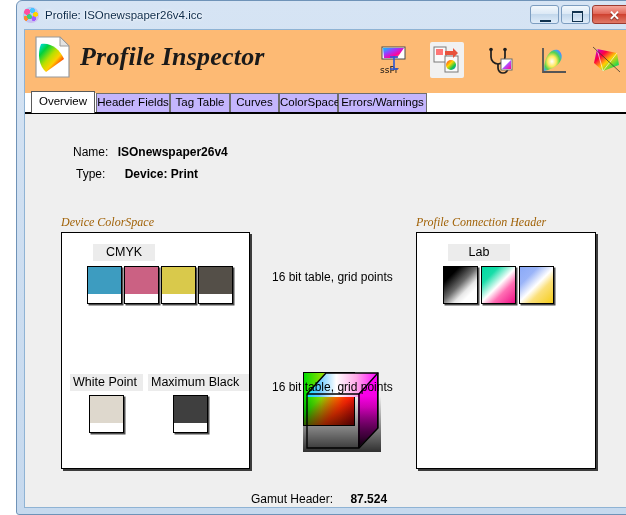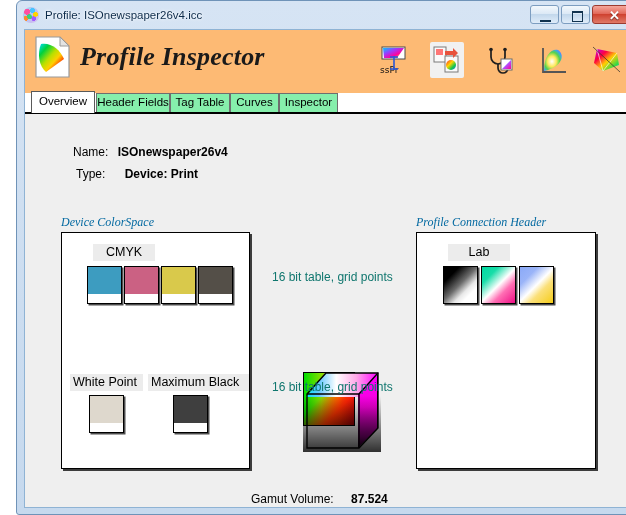--- a/index.html
+++ b/index.html
@@ -105,21 +105,21 @@
     border-radius:2px;
   }
   .tbtn.hover{background:#f1f1f1;}
   
   #tabstrip{
     position:absolute;left:0;top:61px;width:610px;height:21px;
   }
   .tab{
     position:absolute;top:2px;height:19px;box-sizing:border-box;
     border:1px solid #6e6e6e;border-bottom:none;
-    background:#86efac;
+    background:#c4b5fd;
     font-size:11.5px;color:#000;
     line-height:17px;text-align:center;cursor:default;
     white-space:nowrap;
   }
   .tab.active{
     top:0;height:22px;background:#ffffff;border-color:#5a5a5a;
     line-height:19px;z-index:3;
   }
   
   #body{
@@ -128,42 +128,42 @@
     border-top:2px solid #000000;
     box-sizing:border-box;
   }
   .kv{
     position:absolute;font-size:12px;color:#000;white-space:nowrap;
   }
   .kv .k{font-weight:normal;}
   .kv .v{font-weight:bold;}
   .grouplabel{
     position:absolute;font-family:"Liberation Serif", serif;
-    font-style:italic;font-size:12px;color:#0369a1;white-space:nowrap;
+    font-style:italic;font-size:12px;color:#a16207;white-space:nowrap;
   }
   .panelbox{
     position:absolute;background:#ffffff;
     border:1px solid #000000;
     box-shadow:2px 2px 0 rgba(0,0,0,.75);
     box-sizing:border-box;
   }
   .chiplabel{
     position:absolute;background:#ececec;
     font-size:12.5px;color:#000;text-align:center;
     line-height:17px;height:17px;white-space:nowrap;
   }
   .swatch{
     position:absolute;box-sizing:border-box;
     border:1px solid #000;background:#fff;
     box-shadow:1.5px 1.5px 0 rgba(0,0,0,.7);
     overflow:hidden;
   }
   .swatch .fill{position:absolute;left:0;top:0;right:0;}
   .centertext{
-    position:absolute;font-size:12px;color:#0f766e;white-space:nowrap;
+    position:absolute;font-size:12px;color:#000000;white-space:nowrap;
   }
   
   #cube{position:absolute;left:278px;top:258px;width:78px;height:80px;}
   #cube-front{
     left:4px;top:22px;width:52px;height:54px;
     border:1px solid #000;box-sizing:border-box;
     background:
       linear-gradient(to bottom right, rgba(255,0,0,0) 40%, rgba(255,30,0,.85) 70%, rgba(120,0,0,.9) 100%),
       linear-gradient(to right, #00dd00 0%, #88dd00 35%, #ff9900 70%, #ff0033 100%),
       linear-gradient(to bottom, rgba(0,0,0,0) 35%, rgba(0,0,0,.85) 100%);
@@ -333,21 +333,22 @@
         </div>
 
       </div>
     </div>
 
     <div id="tabstrip">
       <div class="tab active" style="left:6px;width:64px;">Overview</div>
       <div class="tab" style="left:71px;width:74px;">Header Fields</div>
       <div class="tab" style="left:145px;width:60px;">Tag Table</div>
       <div class="tab" style="left:205px;width:49px;">Curves</div>
-      <div class="tab" style="left:254px;width:59px;">Inspector</div>
+      <div class="tab" style="left:254px;width:59px;">ColorSpace</div>
+      <div class="tab" style="left:313px;width:89px;">Errors/Warnings</div>
     </div>
 
     <div id="body">
 
       <div class="kv" style="left:48px;top:31px;">
         <span class="k">Name:</span>
         <span class="v" style="margin-left:6px;">ISOnewspaper26v4</span>
       </div>
       <div class="kv" style="left:51px;top:53px;">
         <span class="k">Type:</span>
@@ -408,19 +409,19 @@
         <span class="g" style="background:linear-gradient(135deg,#000000 0%,#000000 22%,#6b6b6b 48%,#e8e8e8 66%,#ffffff 78%,#ffffff 100%);"></span>
       </div>
       <div class="labsw" style="left:456px;top:152px;width:35px;height:38px;">
         <span class="g" style="background:linear-gradient(135deg,#00d9a0 0%,#17dda8 24%,#ffffff 50%,#ff6fb4 68%,#ef0d85 100%);"></span>
       </div>
       <div class="labsw" style="left:494px;top:152px;width:35px;height:38px;">
         <span class="g" style="background:linear-gradient(135deg,#8aa9f7 0%,#9ab4f8 26%,#ffffff 50%,#fbe07a 66%,#f5cc18 100%);"></span>
       </div>
 
       <div id="gamut" style="left:226px;top:378px;">
-        <span>Gamut Volume:</span>
+        <span>Gamut Header:</span>
         <span style="font-weight:bold;margin-left:14px;">87.524</span>
       </div>
 
     </div>
   </div>
 </div>
 
 </body></html>

